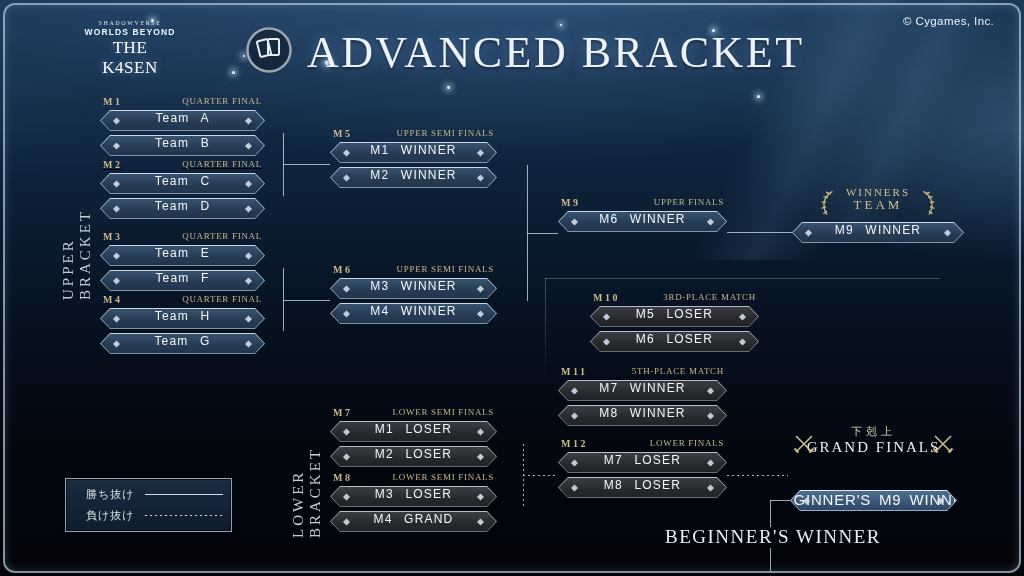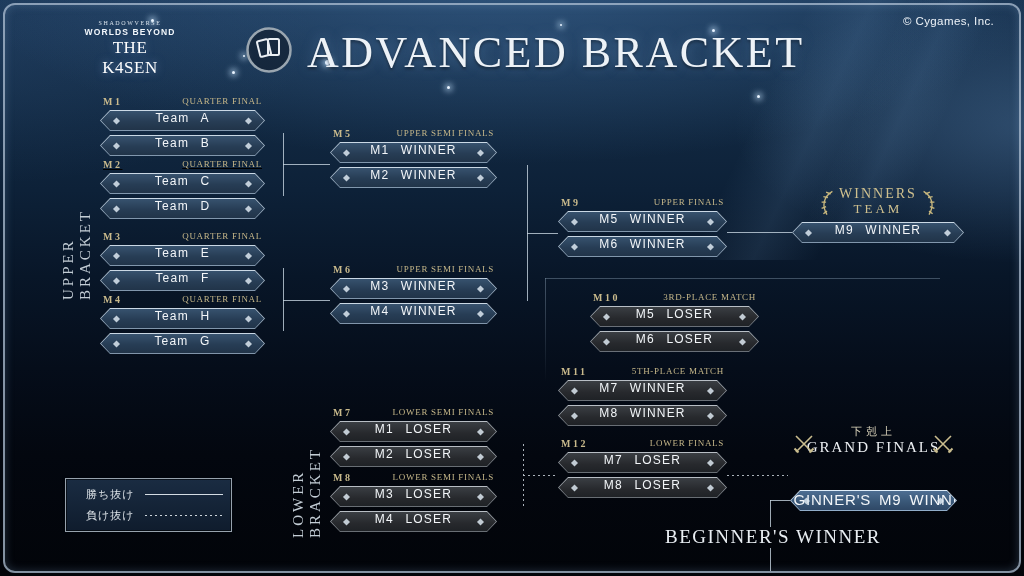--- a/index.html
+++ b/index.html
@@ -58,21 +58,21 @@
 
   
   .ln{position:absolute;background:rgba(202,216,228,.78);}
   .lnd-h{position:absolute;height:1px;background:repeating-linear-gradient(90deg,rgba(190,198,206,.9) 0 2px,transparent 2px 5px);}
   .lnd-v{position:absolute;width:1px;background:repeating-linear-gradient(180deg,rgba(190,198,206,.9) 0 2px,transparent 2px 5px);}
   .divln-h{position:absolute;height:1px;background:rgba(128,148,168,.45);}
   .divln-v{position:absolute;width:1px;background:linear-gradient(180deg,rgba(128,148,168,.5),rgba(128,148,168,0));}
 
   
   .wt-head{position:absolute;text-align:center;color:#cfc08e;font-family:"Liberation Serif",serif;}
-  .wt-head .w1{font-size:14px;letter-spacing:2px;}
+  .wt-head .w1{font-size:11px;letter-spacing:2px;}
   .wt-head .w2{font-size:13px;letter-spacing:3px;margin-top:-1px;}
   .laurel{position:absolute;top:2px;}
   .gf-head{position:absolute;text-align:center;}
   .gf-head .g1{font-size:11px;letter-spacing:4px;color:#d9d2ba;}
   .gf-head .g2{font-family:"Liberation Serif",serif;font-size:15px;letter-spacing:2px;color:#edf0f3;margin-top:0px;}
   .swords{position:absolute;top:8px;}
 
   .beg-winner{position:absolute;left:655px;top:526px;width:236px;text-align:center;
               font-family:"Liberation Serif",serif;font-size:19px;letter-spacing:1.5px;color:#e9eef3;}
 
@@ -275,27 +275,20 @@
   </div>
 
   <div class="match" style="left:558px;top:197px;width:169px;">
     <div class="mhead">
       <span class="mid">M9</span>
       <span class="mround">UPPER FINALS</span>
     </div>
     <div class="slot blue">
         <div class="slot-in">
           <span class="dia l"></span>
-          <span class="slot-label">M5 WINNER</span>
-          <span class="dia r"></span>
-        </div>
-      </div>
-    <div class="slot blue">
-        <div class="slot-in">
-          <span class="dia l"></span>
           <span class="slot-label">M6 WINNER</span>
           <span class="dia r"></span>
         </div>
       </div>
   </div>
 
   <div class="match" style="left:590px;top:292px;width:169px;">
     <div class="mhead">
       <span class="mid">M10</span>
       <span class="mround">3RD-PLACE MATCH</span>
@@ -366,21 +359,21 @@
     <div class="slot gray">
         <div class="slot-in">
           <span class="dia l"></span>
           <span class="slot-label">M3 LOSER</span>
           <span class="dia r"></span>
         </div>
       </div>
     <div class="slot gray">
         <div class="slot-in">
           <span class="dia l"></span>
-          <span class="slot-label">M4 LOSER</span>
+          <span class="slot-label">M4 GRAND</span>
           <span class="dia r"></span>
         </div>
       </div>
   </div>
 
   <div class="match" style="left:558px;top:438px;width:169px;">
     <div class="mhead">
       <span class="mid">M12</span>
       <span class="mround">LOWER FINALS</span>
     </div>

